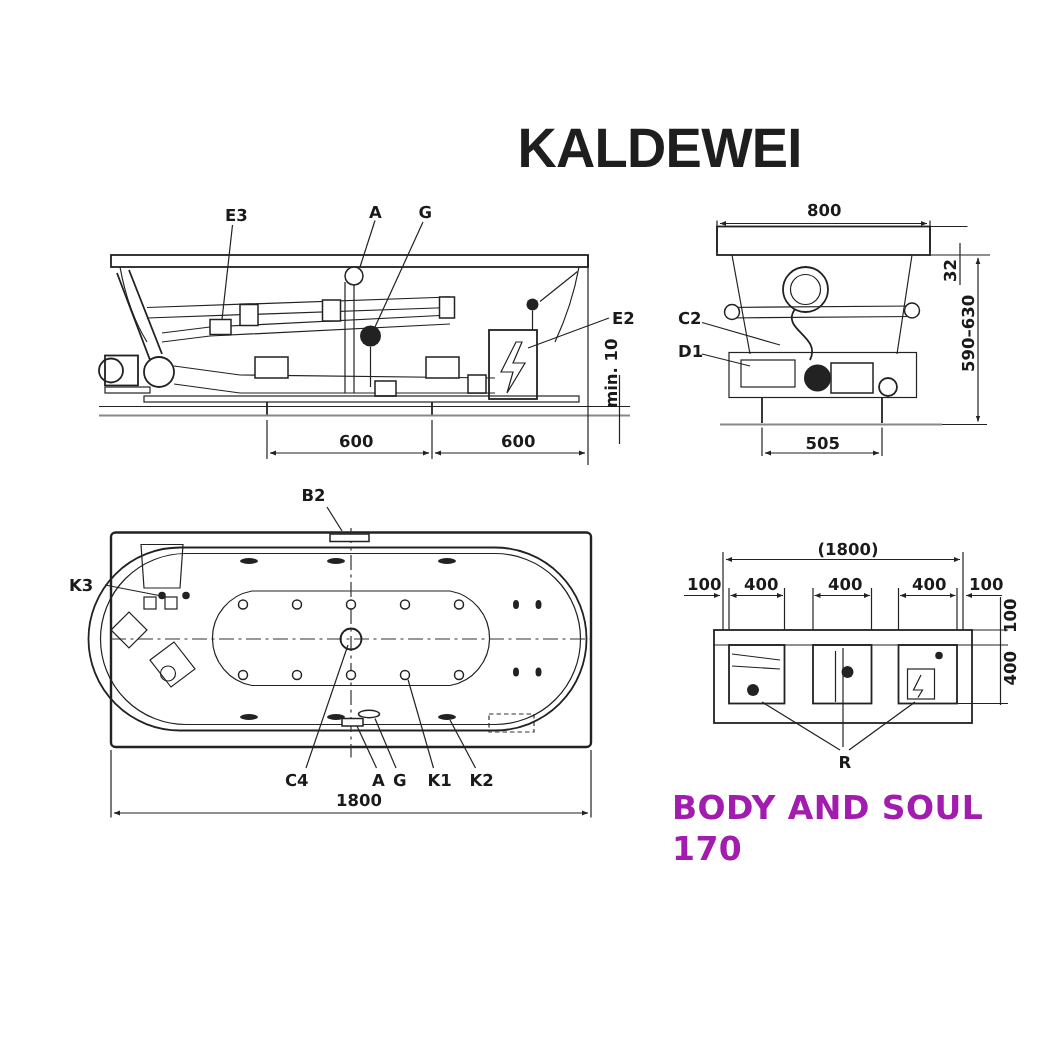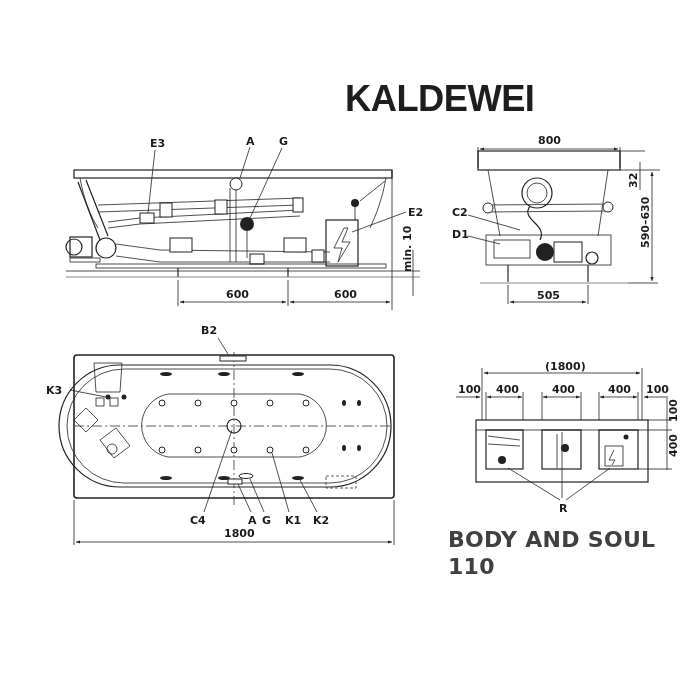--- a/index.html
+++ b/index.html
@@ -1,18 +1,18 @@
 <!DOCTYPE html>
 <html><head>
 <meta charset="utf-8">
 <style>
   html, body { margin: 0; padding: 0; background: #ffffff; }
   body { width: 700px; height: 700px; position: relative; overflow: hidden; font-family: "DejaVu Sans", sans-serif; color: #1a1a1a; }
   .brand { position: absolute; left: 345px; top: 80px; font-family: "Liberation Sans", sans-serif; font-weight: 900; font-size: 37px; letter-spacing: -0.5px; color: #1e1e1e; transform: scaleX(0.98); transform-origin: left top; line-height: 1; }
-  .product { position: absolute; left: 448px; top: 526px; font-family: "DejaVu Sans", sans-serif; font-weight: bold; font-size: 22px; line-height: 27px; color: #404040; letter-spacing: 0.3px; }
+  .product { position: absolute; left: 448px; top: 526px; font-family: "DejaVu Sans", sans-serif; font-weight: bold; font-size: 22px; line-height: 27px; color: #a21caf; letter-spacing: 0.3px; }
   .product div { white-space: nowrap; }
   svg { position: absolute; left: 0; top: 0; }
   .lbl { font-family: "DejaVu Sans", sans-serif; font-size: 11px; font-weight: bold; fill: #1a1a1a; }
   .dim { font-family: "DejaVu Sans", sans-serif; font-size: 11px; font-weight: bold; fill: #1a1a1a; }
   .thin { stroke: #222; stroke-width: 0.8; fill: none; }
   .med { stroke: #222; stroke-width: 1.2; fill: none; }
   .thick { stroke: #222; stroke-width: 1.6; fill: none; }
   .ground { stroke: #888; stroke-width: 1.2; fill: none; }
   .center { stroke: #333; stroke-width: 0.8; fill: none; stroke-dasharray: 10 3 2 3; }
   .hidden { stroke: #333; stroke-width: 0.8; fill: none; stroke-dasharray: 3 2; }
@@ -270,14 +270,14 @@
   <text class="dim" x="552" y="393">400</text>
   <text class="dim" x="608" y="393">400</text>
   <text class="dim" x="646" y="393">100</text>
   <text class="dim" transform="translate(677,422) rotate(-90)">100</text>
   <text class="dim" transform="translate(677,457) rotate(-90)">400</text>
   <text class="lbl" x="559" y="512">R</text>
 </svg>
 
 <div class="product">
   <div>BODY AND SOUL</div>
-  <div>110</div>
+  <div>170</div>
 </div>
 
 </body></html>

